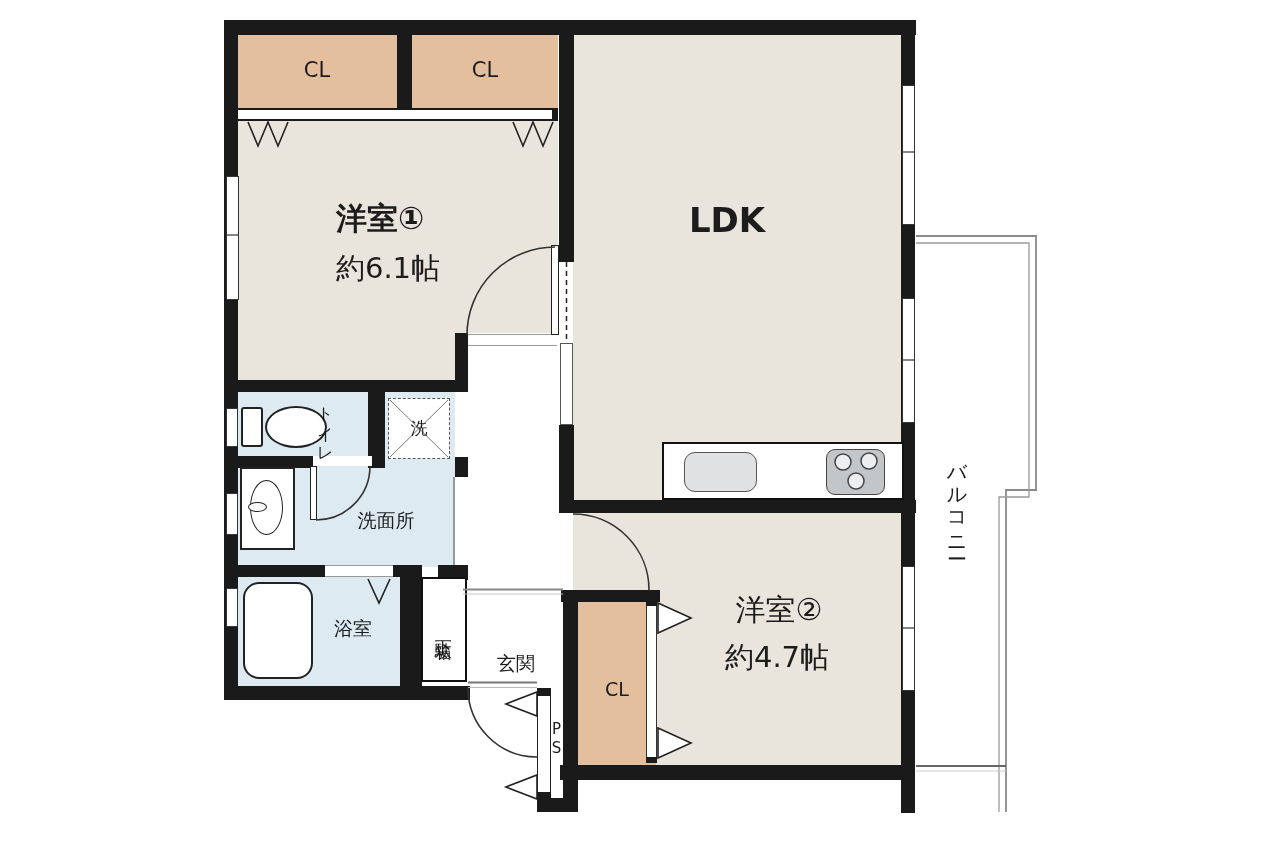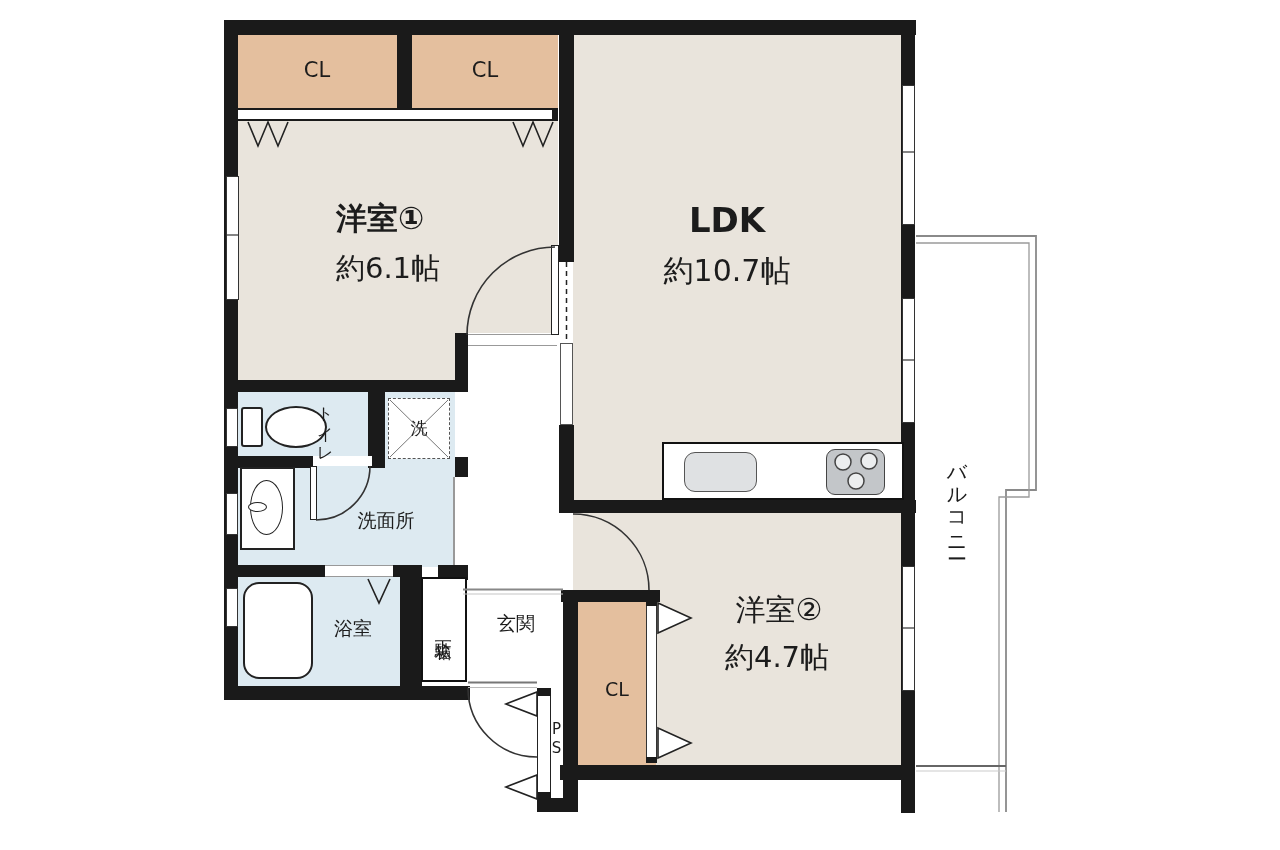--- a/index.html
+++ b/index.html
@@ -160,28 +160,27 @@
     </g>
   </svg>
 
   <div class="lbl f21 z50" style="left:317px;top:70px;">CL</div>
   <div class="lbl f21 z50" style="left:485px;top:70px;">CL</div>
 
   <div class="lbl f31 z50" style="left:380px;top:219px;font-weight:bold;">洋室①</div>
   <div class="lbl f29 z50" style="left:388px;top:269px;">約6.1帖</div>
 
   <div class="lbl f34 z50" style="left:727px;top:221px;font-weight:bold;">LDK</div>
-  <div class="lbl f30 z50" style="left:727px;top:271px;">約10.7帖</div>
 
   <div class="lbl f30 z50" style="left:779px;top:610px;">洋室②</div>
   <div class="lbl f29 z50" style="left:777px;top:658px;">約4.7帖</div>
 
   <div class="lbl vt f16 z50" style="left:325px;top:426px;">トイレ</div>
   <div class="lbl f17 z50" style="left:419px;top:429px;">洗</div>
   <div class="lbl f19 z50" style="left:386px;top:521px;">洗面所</div>
   <div class="lbl f19 z50" style="left:353px;top:629px;">浴室</div>
   <div class="lbl vt f17 z50" style="left:443px;top:630px;">下駄箱</div>
-  <div class="lbl f19 z50" style="left:516px;top:624px;">玄関</div>
+  <div class="lbl f19 z50" style="left:516px;top:664px;">玄関</div>
   <div class="lbl vu f15 z50" style="left:556px;top:739px;">PS</div>
   <div class="lbl f19 z50" style="left:617px;top:690px;">CL</div>
   <div class="lbl vt f20 z50" style="left:957px;top:500px;">バルコニー</div>
 
 </div>
 
 </body></html>

